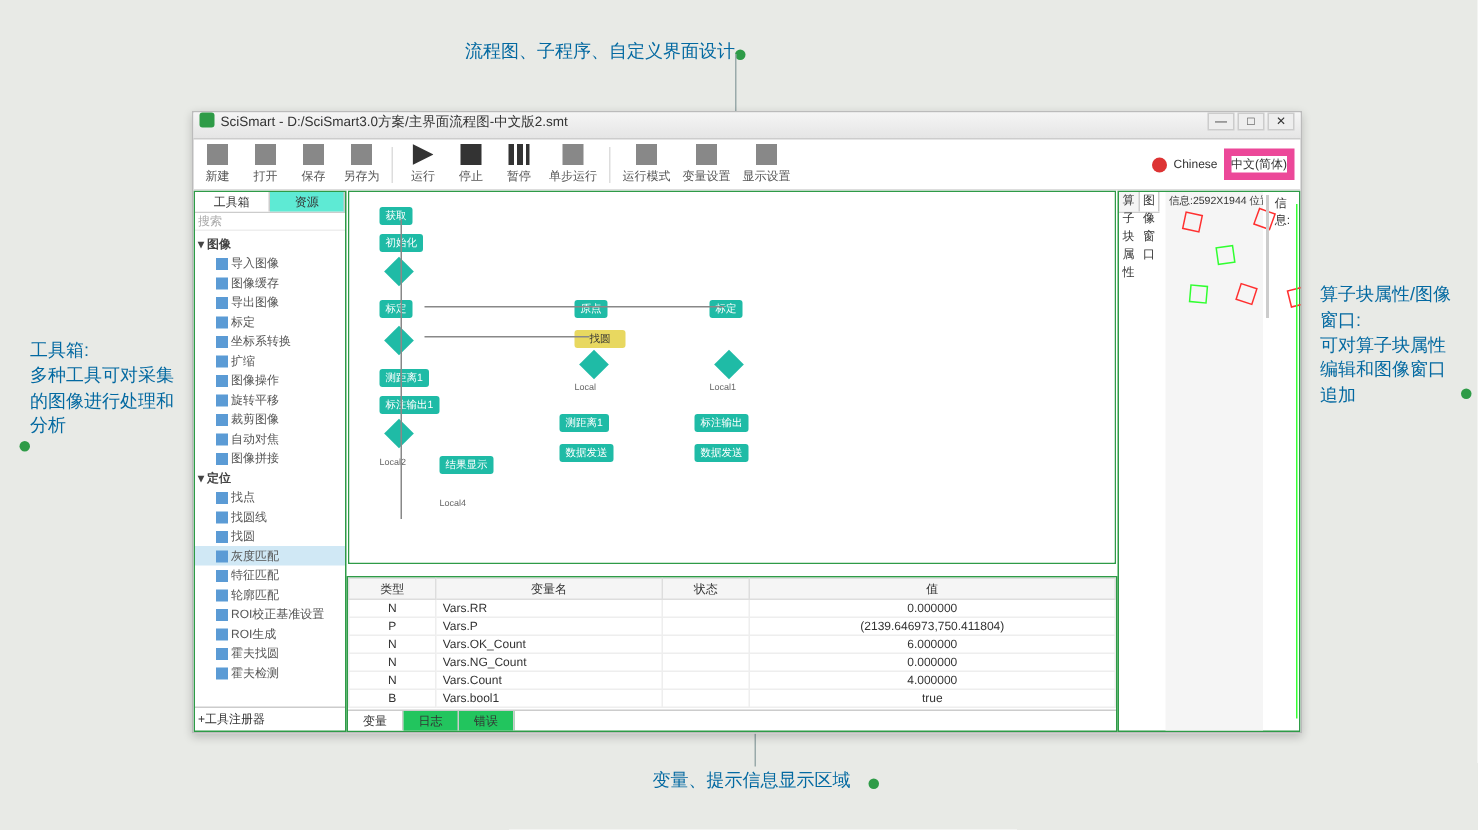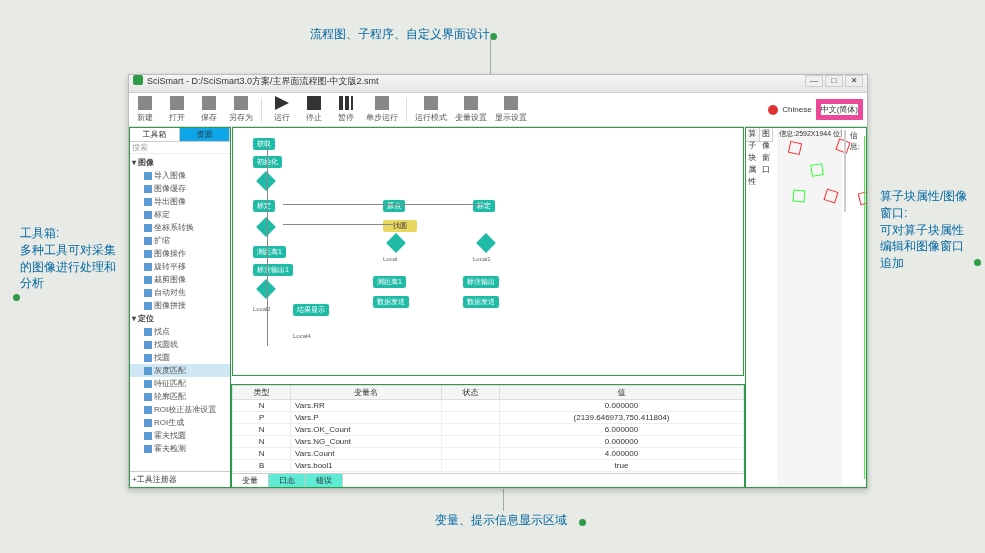--- a/index.html
+++ b/index.html
@@ -127,21 +127,21 @@
 .toolbox-tabs {
   display: flex;
   border-bottom: 1px solid #ccc;
   height: 14px;
 }
 .toolbox-tabs .tab {
   flex: 1;
   text-align: center;
   border-right: 1px solid #ccc;
   line-height: 13px;
-  background: #0ea5e9;
+  background: #5eead4;
 }
 .toolbox-tabs .tab.active { background: #fff; }
 .toolbox-search { height: 12px; border-bottom: 1px solid #eee; padding: 0 2px; color: #aaa; }
 .tree {
   flex: 1;
   overflow-y: auto;
   overflow-x: hidden;
   padding: 2px 0;
 }
 .tree-cat { display: flex; align-items: center; gap: 2px; padding: 1px 2px; font-weight: bold; color: #444; }
@@ -220,21 +220,21 @@
 .var-table table { width: 100%; border-collapse: collapse; }
 .var-table th { background: #f5f5f5; border: 1px solid #ddd; padding: 1px 4px; font-weight: normal; text-align: center; }
 .var-table td { border: 1px solid #eee; padding: 1px 4px; text-align: center; }
 .var-table td.l { text-align: left; }
 .var-tabs {
   height: 14px;
   display: flex;
   border-top: 1px solid #ccc;
   font-size: 8px;
 }
-.var-tabs .tab { padding: 1px 10px; border-right: 1px solid #ccc; line-height: 12px; background: #5eead4; }
+.var-tabs .tab { padding: 1px 10px; border-right: 1px solid #ccc; line-height: 12px; background: #22c55e; }
 .var-tabs .tab.active { background: #fff; }
 
 
 .right-panel {
   width: 122px;
   display: flex;
   flex-direction: row;
   border: 1px solid #2e9b47;
 }
 .right-tabs {

